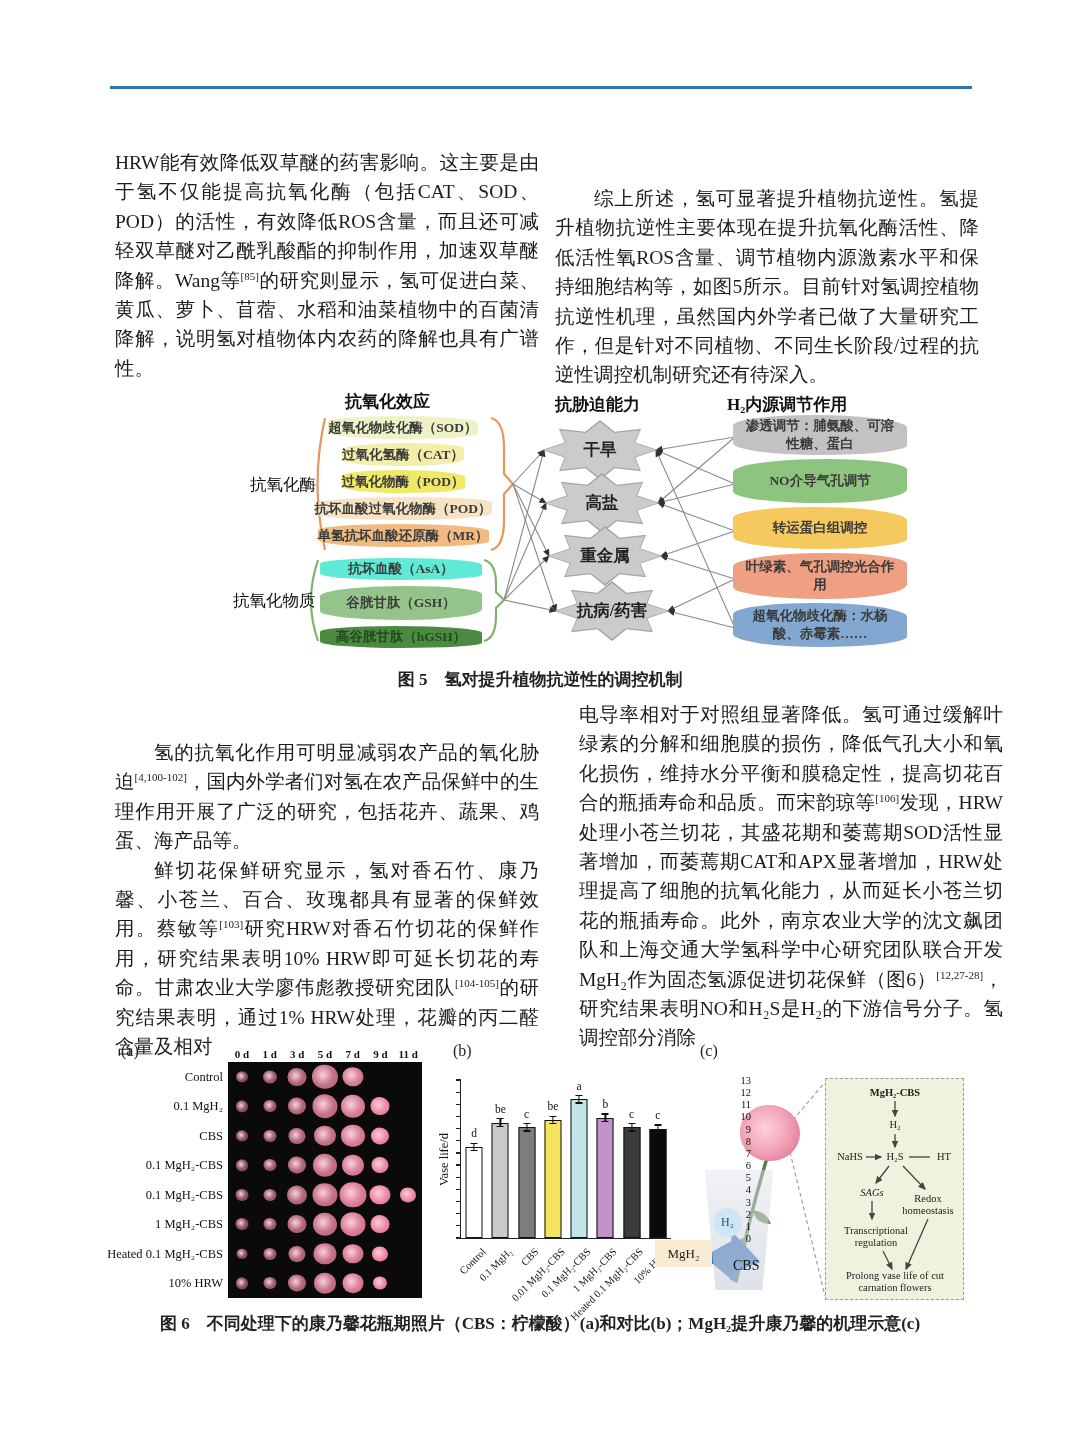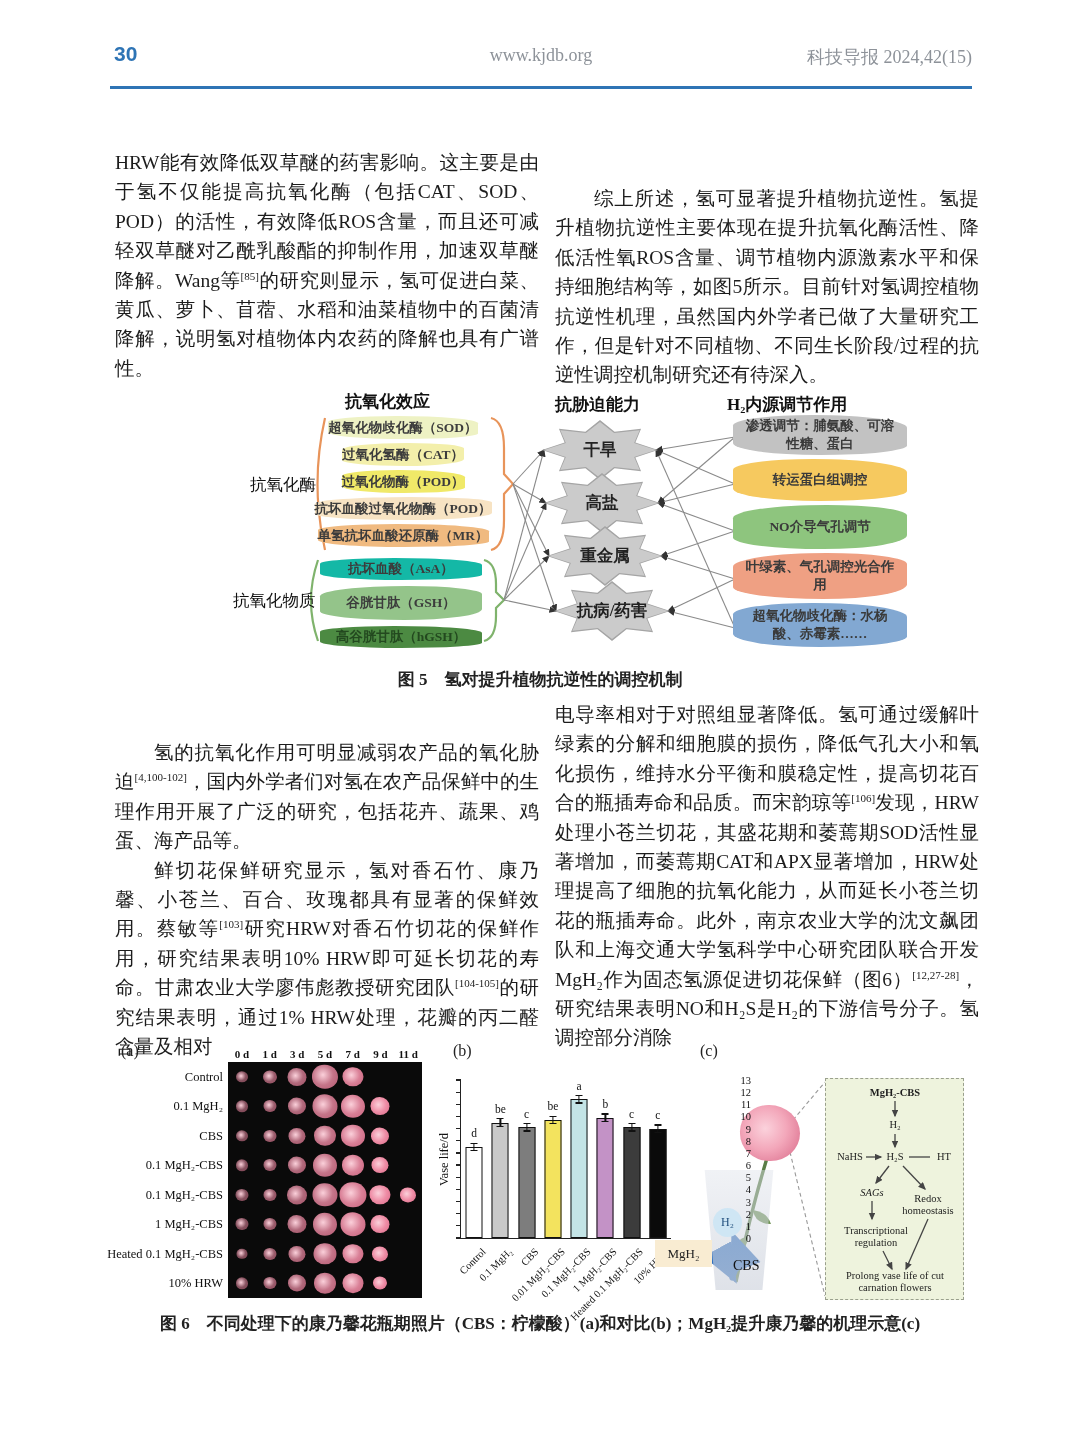--- a/index.html
+++ b/index.html
@@ -79,25 +79,20 @@
   .mech .wrap{white-space:normal;width:70px;}
   .mech .wrap2{white-space:normal;width:120px;}
   .cap6{top:1312px;}
   .cap5{top:668px;}
 </style>
 </head>
 <body>
 
 <div class="page">
 
-  <div class="hdr">
-    <span class="pageno">30</span>
-    <span class="site">www.kjdb.org</span>
-    <span class="jrnl">科技导报 2024,42(15)</span>
-  </div>
   <div class="hdr-rule"></div>
 
   <div class="col colL" style="top:148px;">
     <p>HRW能有效降低双草醚的药害影响。这主要是由于氢不仅能提高抗氧化酶（包括CAT、SOD、POD）的活性，有效降低ROS含量，而且还可减轻双草醚对乙酰乳酸酯的抑制作用，加速双草醚降解。Wang等<sup>[85]</sup>的研究则显示，氢可促进白菜、黄瓜、萝卜、苜蓿、水稻和油菜植物中的百菌清降解，说明氢对植物体内农药的降解也具有广谱性。</p>
   </div>
   <div class="col colR" style="top:148px;margin-top:36px;">
     <p class="ind">综上所述，氢可显著提升植物抗逆性。氢提升植物抗逆性主要体现在提升抗氧化酶活性、降低活性氧ROS含量、调节植物内源激素水平和保持细胞结构等，如图5所示。目前针对氢调控植物抗逆性机理，虽然国内外学者已做了大量研究工作，但是针对不同植物、不同生长阶段/过程的抗逆性调控机制研究还有待深入。</p>
   </div>
 
   <div class="fig5">
@@ -142,55 +137,55 @@
     <div class="f5-glabel" style="left:118px;top:202px;">抗氧化物质</div>
 
     <div id="g1-stack" class="bandstack" style="left:202px;top:28px;width:172px;gap:4px;align-items:center;">
         <div class="band wav1" style="height: 23px; background: rgb(238, 242, 196);">超氧化物歧化酶（SOD）</div>
         <div class="band wav2" style="height: 23px; background: rgb(243, 239, 171);">过氧化氢酶（CAT）</div>
         <div class="band wav1" style="height: 23px; background: rgb(240, 233, 104);">过氧化物酶（POD）</div>
         <div class="band wav2" style="height: 23px; background: rgb(247, 227, 195);">抗坏血酸过氧化物酶（POD）</div>
         <div class="band wav1" style="height: 23px; background: rgb(240, 186, 128);">单氢抗坏血酸还原酶（MR）</div>
       </div>
     <div id="g2-stack" class="bandstack" style="left:205px;top:170px;width:162px;gap:6px;">
-        <div class="band wav1" style="height: 22px; background: #14b8a6; color: rgb(60, 60, 60);">抗坏血酸（AsA）</div>
+        <div class="band wav1" style="height: 22px; background: #5eead4; color: rgb(60, 60, 60);">抗坏血酸（AsA）</div>
         <div class="band wav2" style="height: 34px; background: rgb(148, 196, 138); color: rgb(60, 60, 60);">谷胱甘肽（GSH）</div>
         <div class="band wav1" style="height: 22px; background: rgb(76, 138, 66); color: rgb(35, 73, 31);">高谷胱甘肽（hGSH）</div>
       </div>
     <div id="stress-stack">
         <div class="star" style="left: 427px; top: 32px;">
           <div class="in">干旱</div>
         </div>
         <div class="star" style="left: 429px; top: 85px;">
           <div class="in">高盐</div>
         </div>
         <div class="star" style="left: 432px; top: 138px;">
           <div class="in">重金属</div>
         </div>
         <div class="star" style="left: 439px; top: 193px;">
           <div class="in">抗病/药害</div>
         </div>
       </div>
     <div id="right-stack" class="bandstack" style="left:618px;top:27px;width:174px;gap:4px;">
         <div class="band wav1 rband" style="height: 40px; background: rgb(194, 194, 194); white-space: normal;">渗透调节：脯氨酸、可溶性糖、蛋白</div>
+        <div class="band wav2 rband" style="height: 44px; background: rgb(142, 197, 126); white-space: normal;">NO介导气孔调节</div>
         <div class="band wav1 rband" style="height: 42px; background: rgb(246, 201, 95); white-space: normal;">转运蛋白组调控</div>
-        <div class="band wav2 rband" style="height: 44px; background: rgb(142, 197, 126); white-space: normal;">NO介导气孔调节</div>
         <div class="band wav2 rband" style="height: 46px; background: rgb(239, 160, 131); white-space: normal;">叶绿素、气孔调控光合作用</div>
         <div class="band wav1 rband" style="height: 44px; background: rgb(130, 168, 210); white-space: normal;">超氧化物歧化酶：水杨酸、赤霉素……</div>
       </div>
   </div>
 
   <div class="figcap cap5">图 5　氢对提升植物抗逆性的调控机制</div>
 
 
   <div class="col colL" style="top:738px;">
     <p class="ind">氢的抗氧化作用可明显减弱农产品的氧化胁迫<sup>[4,100-102]</sup>，国内外学者们对氢在农产品保鲜中的生理作用开展了广泛的研究，包括花卉、蔬果、鸡蛋、海产品等。</p>
     <p class="ind">鲜切花保鲜研究显示，氢对香石竹、康乃馨、小苍兰、百合、玫瑰都具有显著的保鲜效用。蔡敏等<sup>[103]</sup>研究HRW对香石竹切花的保鲜作用，研究结果表明10% HRW即可延长切花的寿命。甘肃农业大学廖伟彪教授研究团队<sup>[104-105]</sup>的研究结果表明，通过1% HRW处理，花瓣的丙二醛含量及相对</p>
   </div>
-  <div class="col colR" style="top:700px;">
+  <div class="col colR" style="top:700px;margin-left:24px;">
     <p>电导率相对于对照组显著降低。氢可通过缓解叶绿素的分解和细胞膜的损伤，降低气孔大小和氧化损伤，维持水分平衡和膜稳定性，提高切花百合的瓶插寿命和品质。而宋韵琼等<sup>[106]</sup>发现，HRW处理小苍兰切花，其盛花期和萎蔫期SOD活性显著增加，而萎蔫期CAT和APX显著增加，HRW处理提高了细胞的抗氧化能力，从而延长小苍兰切花的瓶插寿命。此外，南京农业大学的沈文飙团队和上海交通大学氢科学中心研究团队联合开发MgH₂作为固态氢源促进切花保鲜（图6）<sup>[12,27-28]</sup>，研究结果表明NO和H₂S是H₂的下游信号分子。氢调控部分消除</p>
   </div>
 
   <div class="fig6">
     <div class="pnl-label" style="left:6px;top:2px;">(a)</div>
     <div class="pnl-label" style="left:338px;top:2px;">(b)</div>
     <div class="pnl-label" style="left:585px;top:2px;">(c)</div>
 
     <div class="photo-black"></div>
     <div id="ph-heads">

